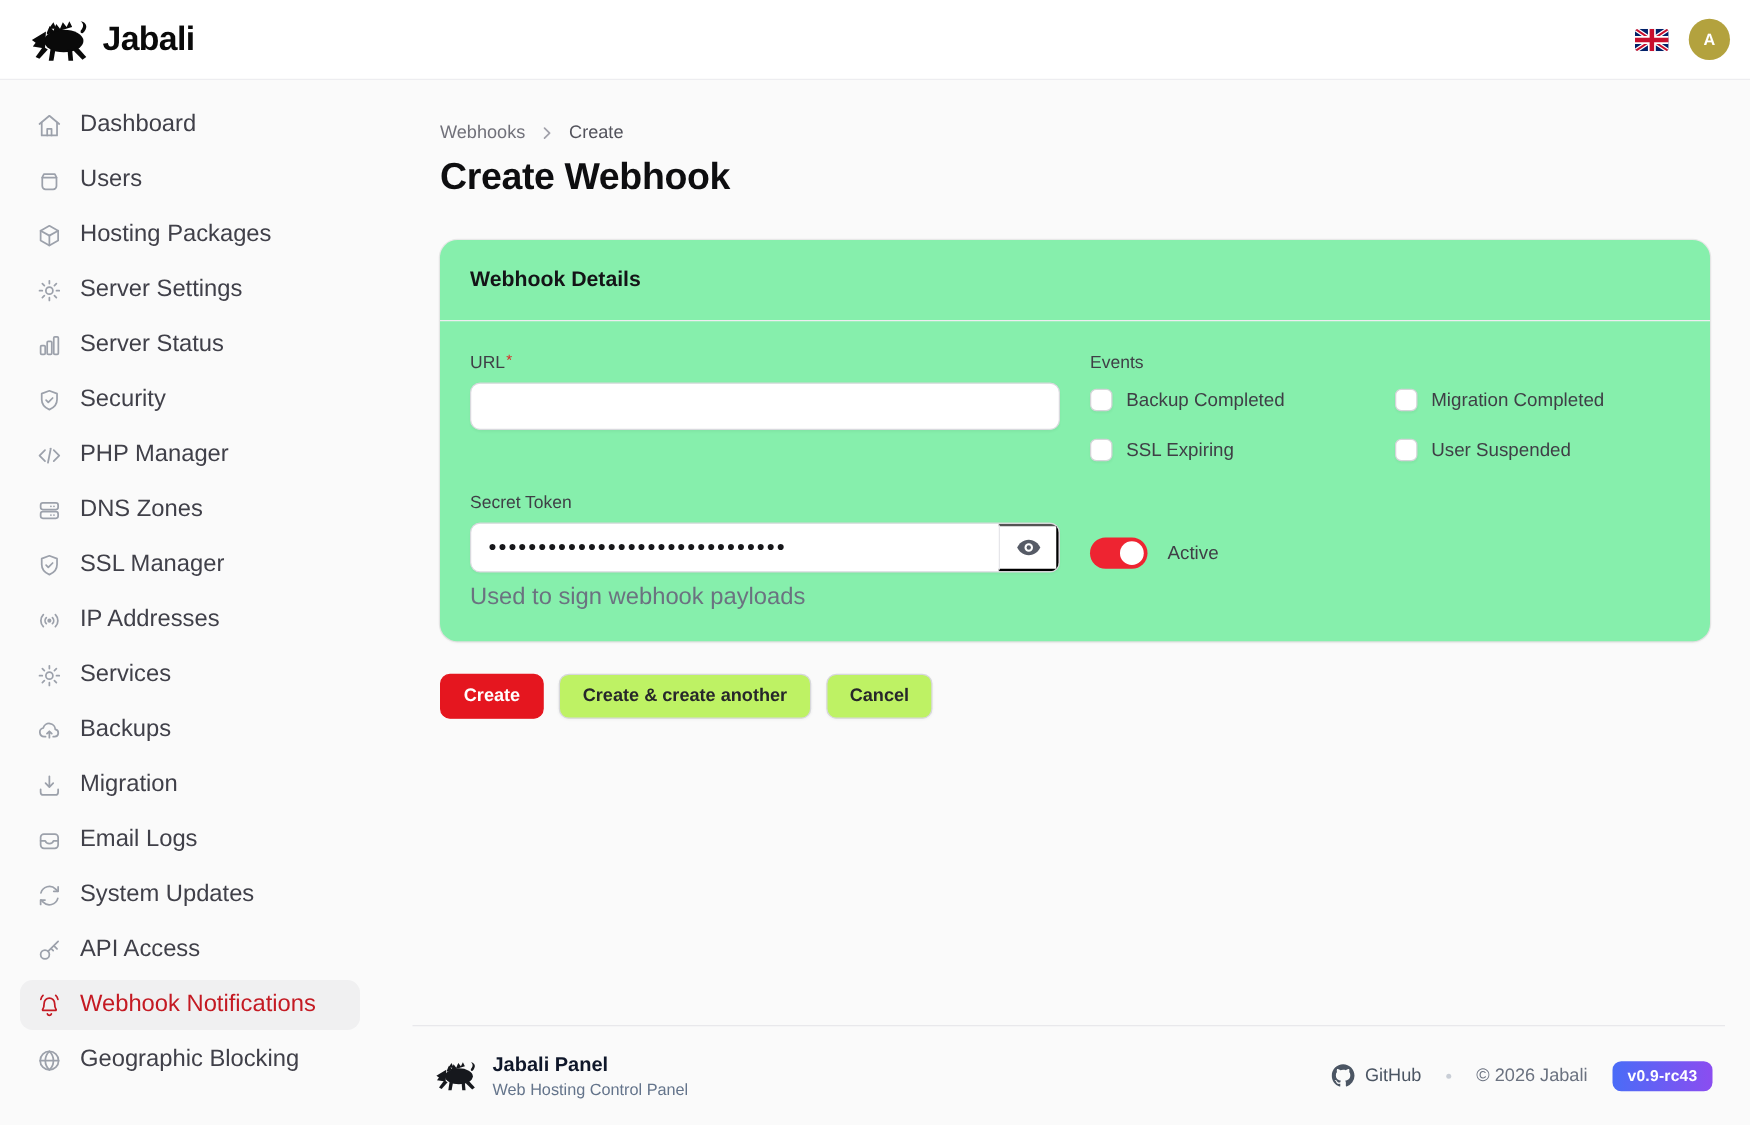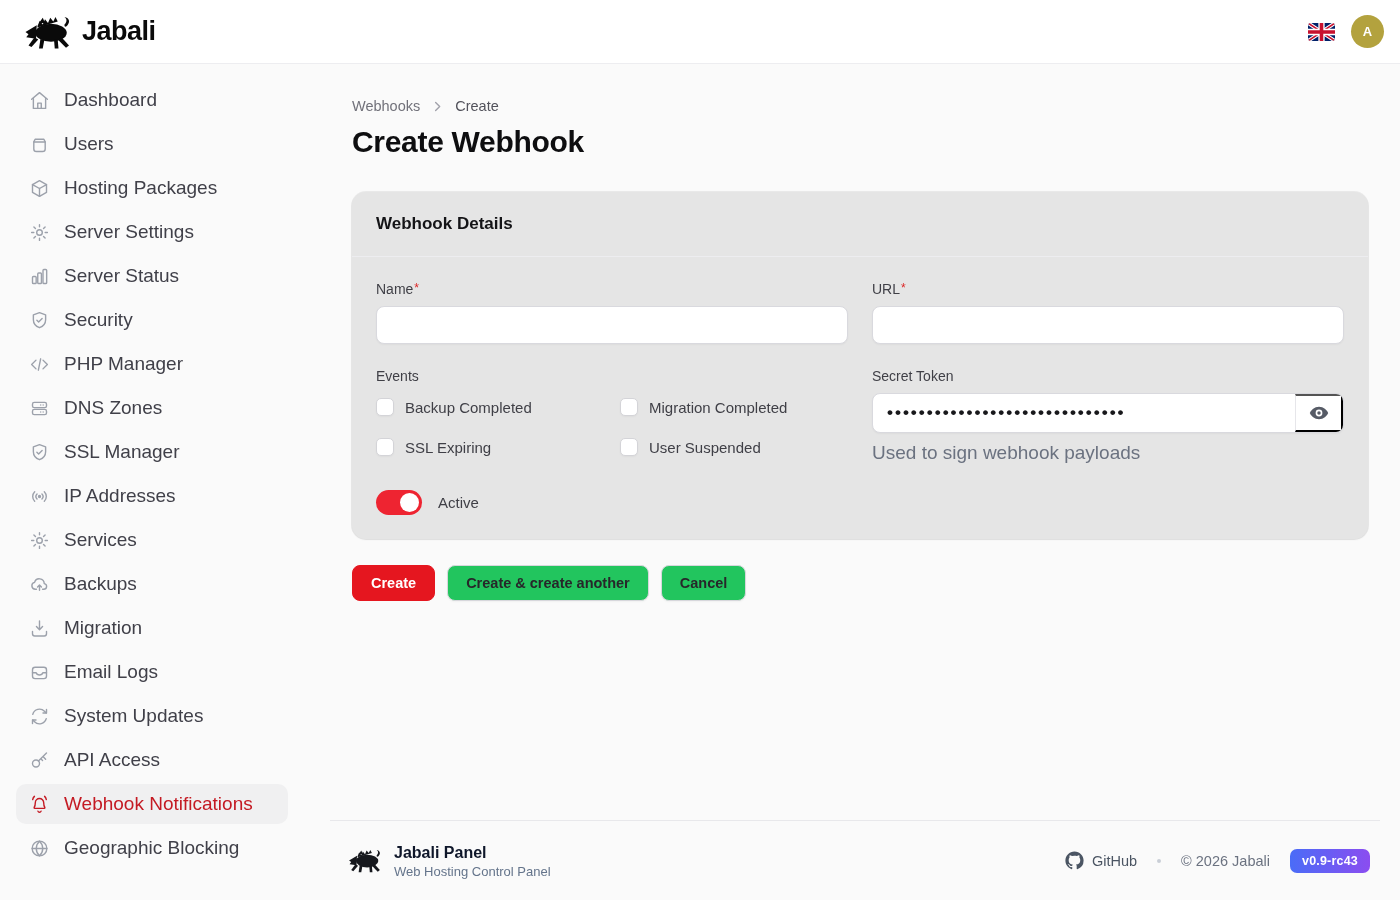--- a/index.html
+++ b/index.html
@@ -32,21 +32,21 @@
   .main { flex: 1; min-width: 0; display: flex; flex-direction: column; padding: 34px 32px 0 48px; }
 
   
   .breadcrumb { display: flex; align-items: center; gap: 10px; font-size: 14.5px; color: #71717a; }
   .bc-link { cursor: pointer; }
   .bc-sep { width: 15px; height: 15px; color: #a1a1aa; display: flex; }
   .bc-current { color: #52525b; }
   .page-title { margin-top: 10px; font-size: 30px; line-height: 36px; font-weight: 800; color: #0e0e10; letter-spacing: -0.3px; }
 
   
-  .card { margin-top: 32px; background: #e5e5e5; border-radius: 14px;
+  .card { margin-top: 32px; background: #86efac; border-radius: 14px;
           box-shadow: 0 0 0 1px rgba(0,0,0,.065), 0 1px 2px rgba(0,0,0,.05); }
   .card-head { padding: 22px 24px; font-size: 17px; font-weight: 700; color: #141417; }
   .card-divider { height: 1px; background: #ededf0; }
   .card-body { padding: 24px; display: grid; grid-template-columns: 1fr 1fr; column-gap: 24px; row-gap: 24px; }
 
   .field-label { font-size: 14px; font-weight: 500; color: #3f3f46; margin-bottom: 9px; display: block; }
   .req { color: #dc2626; font-size: 12px; vertical-align: top; margin-left: 1px; }
   .text-input { width: 100%; height: 38px; border: 1px solid #d9d9de; border-radius: 8px; background: #fff;
                 box-shadow: 0 1px 2px rgba(0,0,0,.04); font: inherit; font-size: 15px; padding: 0 12px; color: #18181b; outline: none; }
 
@@ -67,21 +67,21 @@
   .toggle-row { display: flex; align-items: center; gap: 16px; margin-top: 2px; }
   .toggle { width: 46px; height: 25px; border-radius: 999px; background: #ee2431; position: relative; cursor: pointer; flex: none; }
   .toggle .knob { position: absolute; top: 3px; right: 3px; width: 19px; height: 19px; border-radius: 50%; background: #fff; }
   .toggle-label { font-size: 15px; color: #3f3f46; }
 
   
   .actions { display: flex; gap: 12px; margin-top: 26px; }
   .btn { height: 36px; border-radius: 8px; font-family: inherit; font-size: 14.5px; font-weight: 600;
          padding: 0 18px; cursor: pointer; display: inline-flex; align-items: center; }
   .btn-primary { background: #e5161f; border: 1px solid #e5161f; color: #fff; }
-  .btn-secondary { background: #22c55e; border: 1px solid #d7d7dc; color: #27272a; box-shadow: 0 1px 2px rgba(0,0,0,.04); }
+  .btn-secondary { background: #bef264; border: 1px solid #d7d7dc; color: #27272a; box-shadow: 0 1px 2px rgba(0,0,0,.04); }
 
   
   .footer { margin-top: auto; height: 80px; flex: none; border-top: 1px solid #e8e8eb;
             margin-left: -22px; margin-right: -12px;
             display: flex; align-items: center; justify-content: space-between; padding: 0 10px 0 18px; }
   .f-left { display: flex; align-items: center; gap: 12px; }
   .f-left .boar { width: 34px; height: 27px; color: #16181d; }
   .f-title { font-size: 16px; font-weight: 700; color: #0f172a; line-height: 20px; }
   .f-sub { font-size: 13px; color: #64748b; margin-top: 1px; }
   .f-right { display: flex; align-items: center; gap: 20px; }
@@ -343,26 +343,20 @@
         <span class="bc-current">Create</span>
       </div>
 
       <h1 class="page-title">Create Webhook</h1>
 
       <section class="card">
         <div class="card-head">Webhook Details</div>
         <div class="card-divider"></div>
         <div class="card-body">
 
-          <div>
-            <label class="field-label">
-              <span>Name</span><span class="req">*</span>
-            </label>
-            <input class="text-input" type="text" value="" style="">
-          </div>
 
           <div>
             <label class="field-label">
               <span>URL</span><span class="req">*</span>
             </label>
             <input class="text-input" type="text" value="" style="">
           </div>
 
           <div>
             <span class="field-label" style="margin-bottom:0">Events</span>

